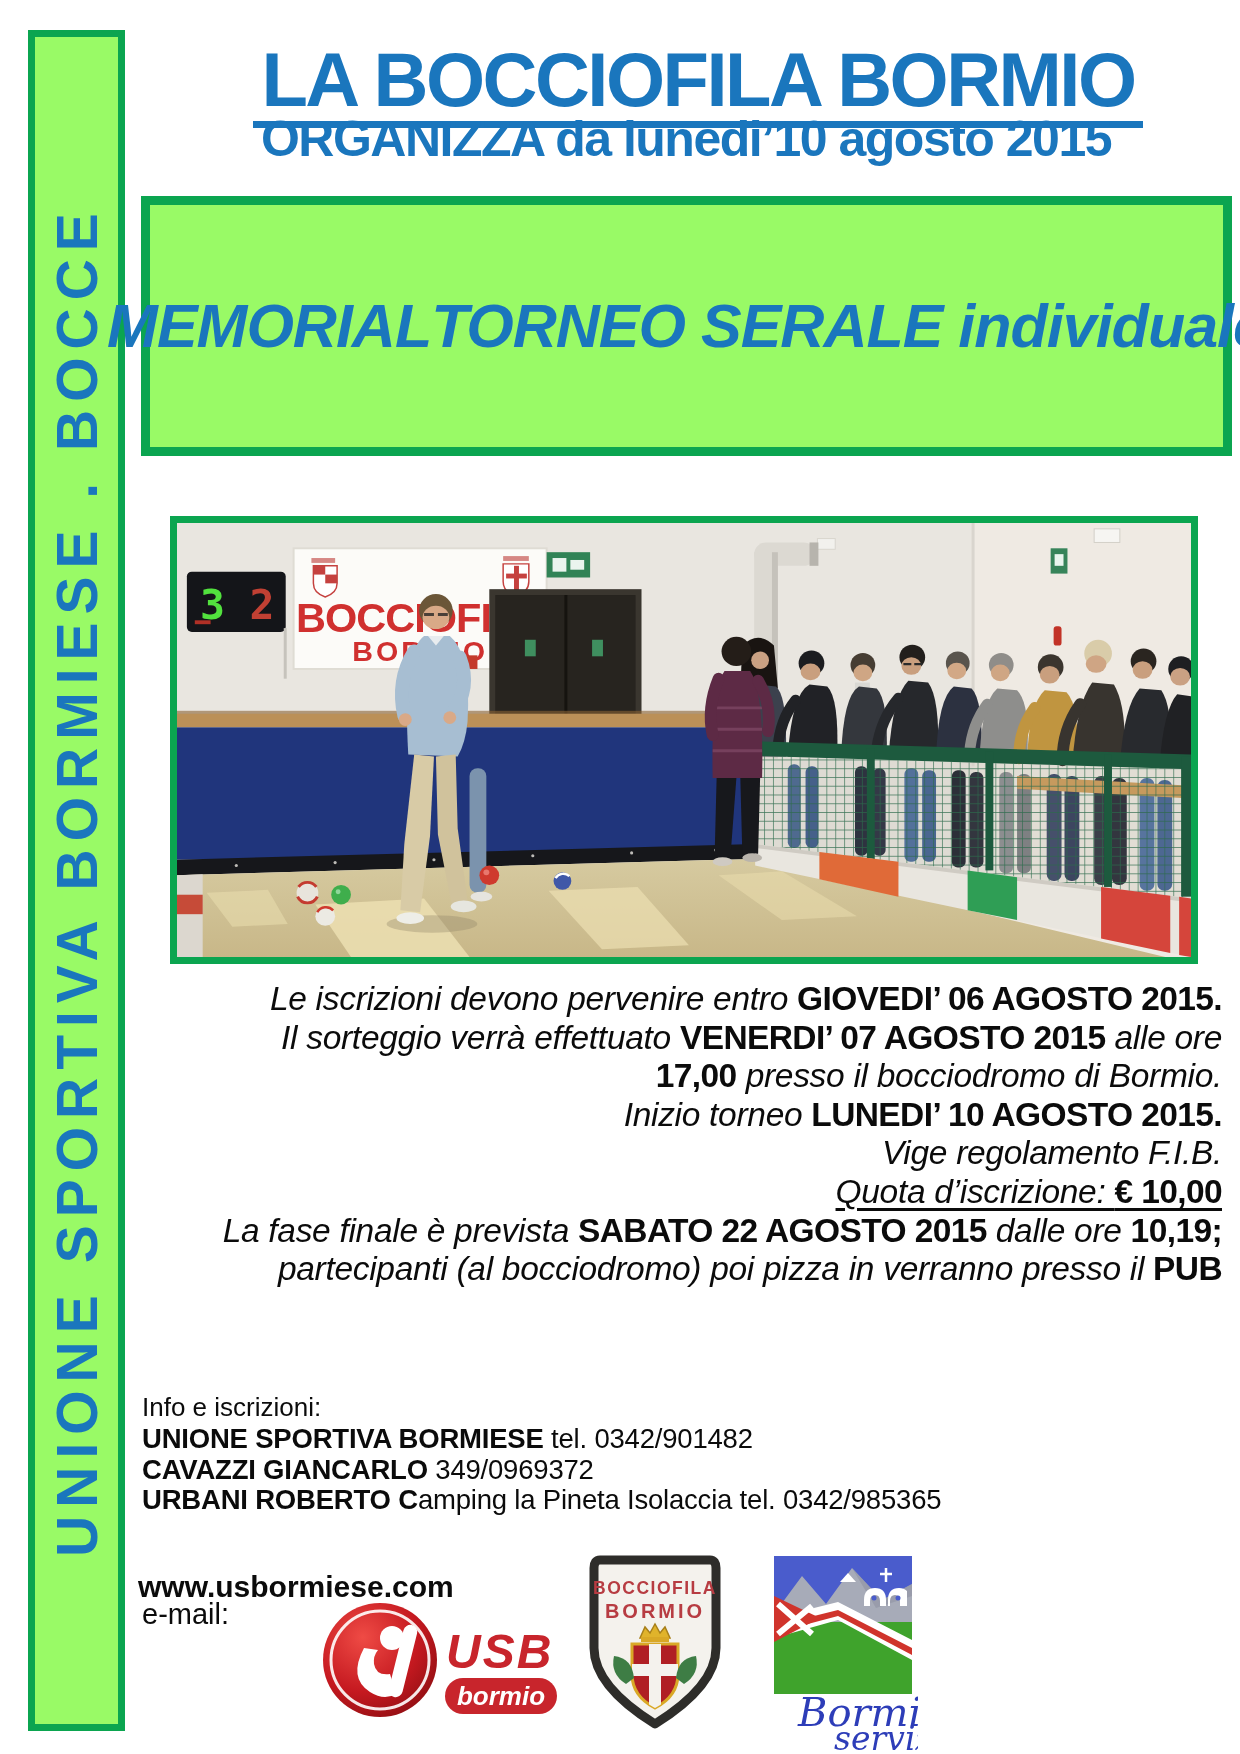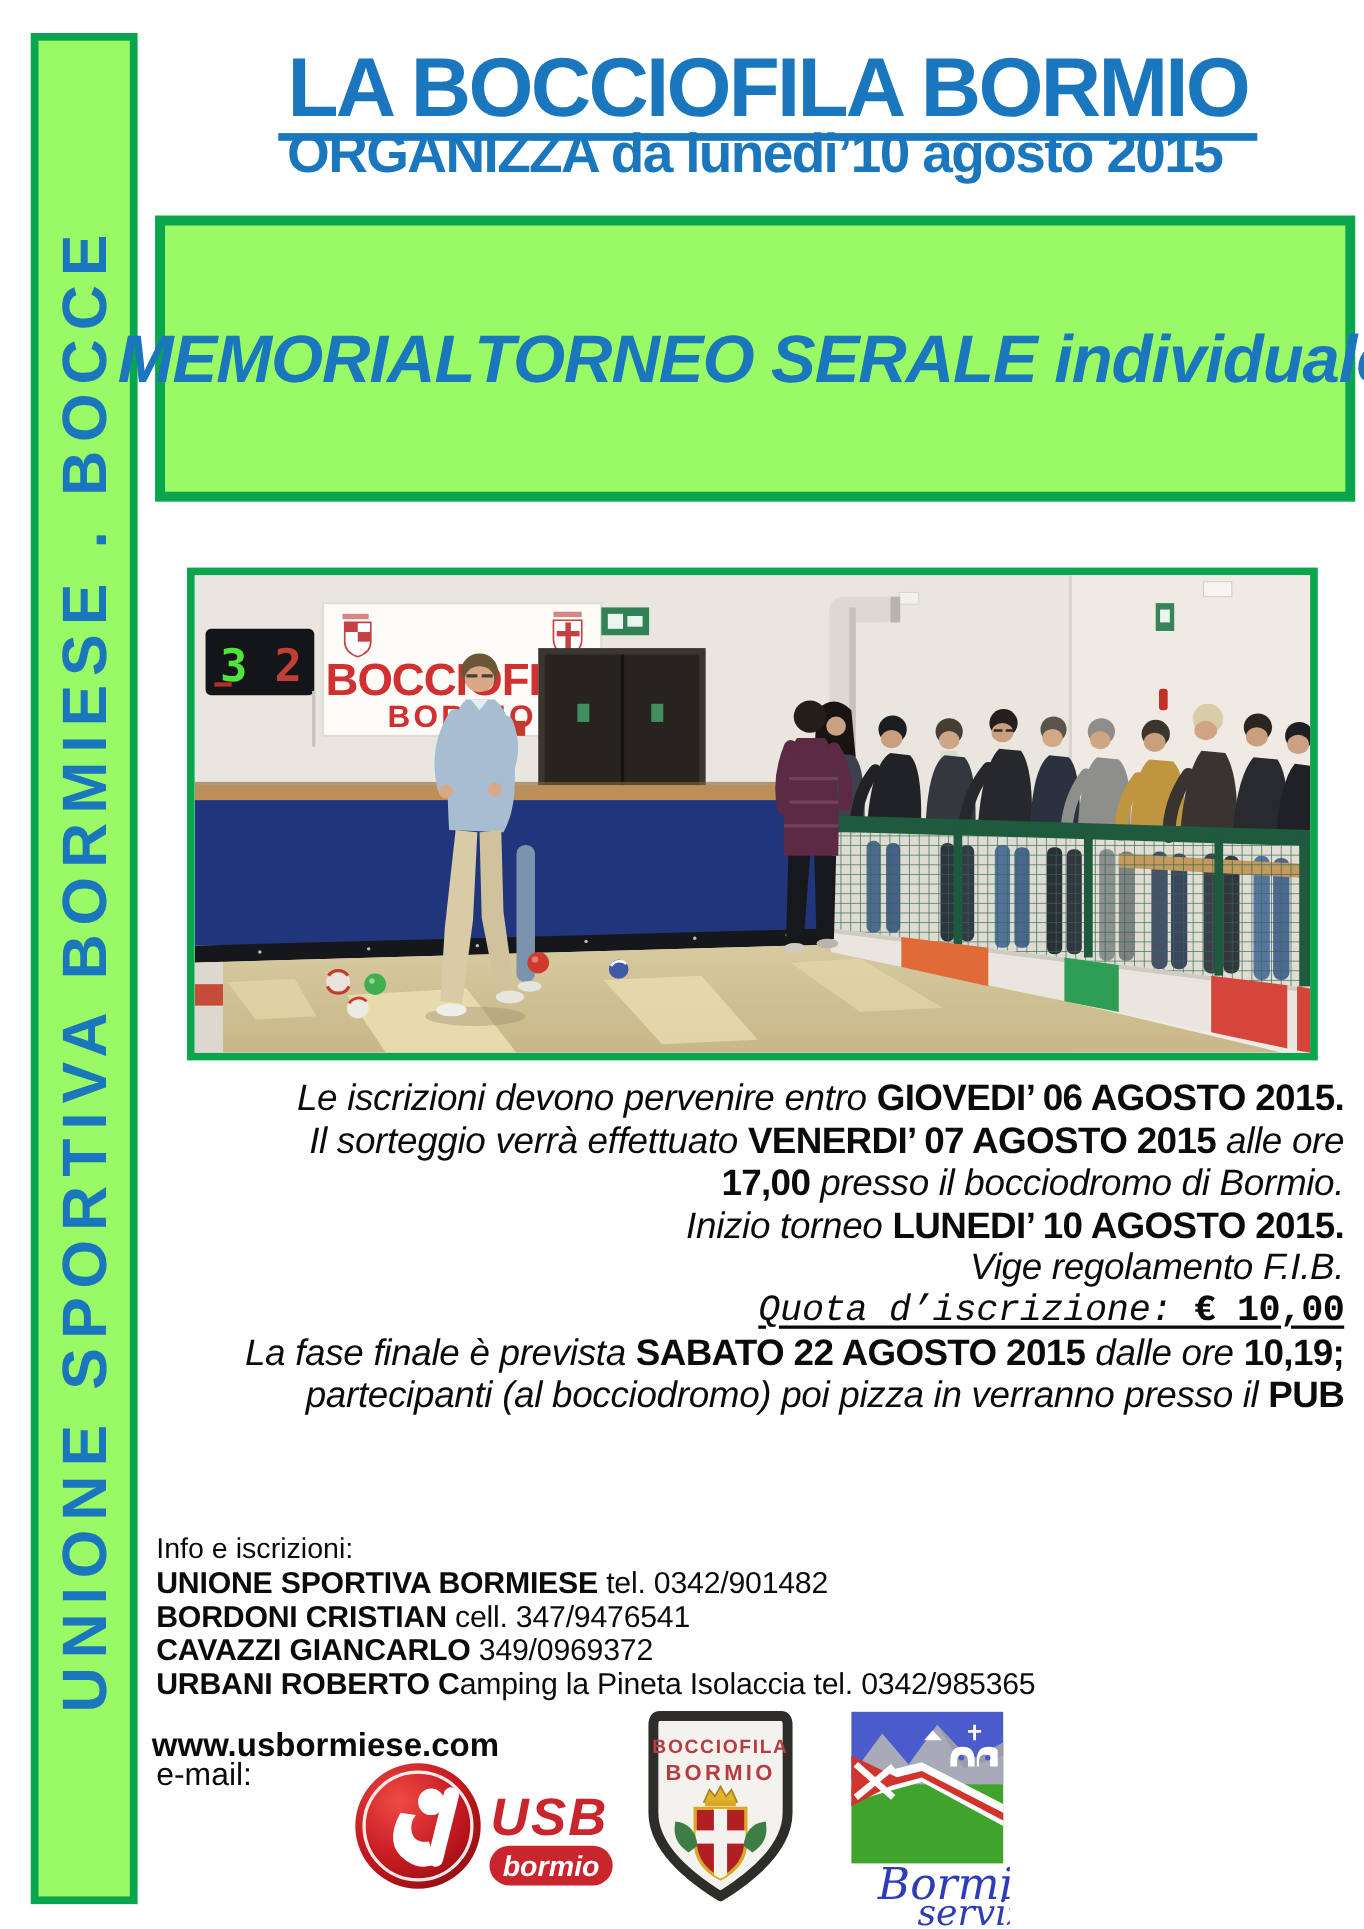--- a/index.html
+++ b/index.html
@@ -31,21 +31,21 @@
   .event-line{font-size:61px;font-weight:bold;font-style:italic;color:var(--blue);
               line-height:77px;letter-spacing:-1px;white-space:nowrap;}
 
   
   .photo{position:absolute;left:170px;top:516px;width:1014px;height:434px;border:7px solid var(--dg);}
   .photo svg{display:block;width:100%;height:100%;}
 
   
   .body-text{position:absolute;left:142px;top:980px;width:1080px;}
   .bline{margin:0;font-size:33.5px;line-height:38.6px;letter-spacing:-0.3px;text-align:right;}
-  .bline.u{text-decoration:underline;text-decoration-thickness:2.5px;text-underline-offset:5px;font-family:Liberation Mono, monospace;}
+  .bline.u{text-decoration:underline;text-decoration-thickness:2.5px;text-underline-offset:5px;}
   .seg{font-style:italic;}
   .seg.b{font-weight:bold;font-style:normal;letter-spacing:-0.6px;}
 
   
   .info-label{position:absolute;left:142px;top:1392px;font-size:26px;margin:0;}
   .contacts{position:absolute;left:142px;top:1424px;}
   .cline{margin:0;font-size:27.5px;line-height:30.5px;letter-spacing:-0.2px;}
   .cline .cb{font-weight:bold;}
 
   .website{position:absolute;left:124px;top:1556px;margin:14px;font-size:30px;font-weight:bold;}
@@ -328,21 +328,20 @@
     <p class="bline"><span class="seg">Inizio torneo </span><span class="seg b">LUNEDI’ 10 AGOSTO 2015.</span></p>
     <p class="bline"><span class="seg">Vige regolamento F.I.B.</span></p>
     <p class="bline u"><span class="seg">Quota d’iscrizione: </span><span class="seg b">€ 10,00</span></p>
     <p class="bline"><span class="seg">La fase finale è prevista </span><span class="seg b">SABATO 22 AGOSTO 2015</span><span class="seg"> dalle ore </span><span class="seg b">10,19;</span></p>
     <p class="bline"><span class="seg">partecipanti (al bocciodromo) poi pizza in verranno presso il </span><span class="seg b">PUB</span></p>
   </div>
 
   <p class="info-label">Info e iscrizioni:</p>
   <div class="contacts">
     <p class="cline"><span class="cb">UNIONE SPORTIVA BORMIESE</span><span>  tel. 0342/901482</span></p>
-    <p class="cline"><span class="cb">BORDONI CRISTIAN</span><span> cell. 347/9476541</span></p>
     <p class="cline"><span class="cb">CAVAZZI GIANCARLO</span><span> 349/0969372</span></p>
     <p class="cline"><span class="cb">URBANI ROBERTO C</span><span>amping la Pineta Isolaccia  tel. 0342/985365</span></p>
   </div>
 
   <p class="website">www.usbormiese.com</p>
   <p class="email">e-mail:</p>
 
   <svg class="logo-usb" viewBox="0 0 250 125">
     <defs>
       <radialGradient id="usbg" cx="35%" cy="30%" r="80%">

